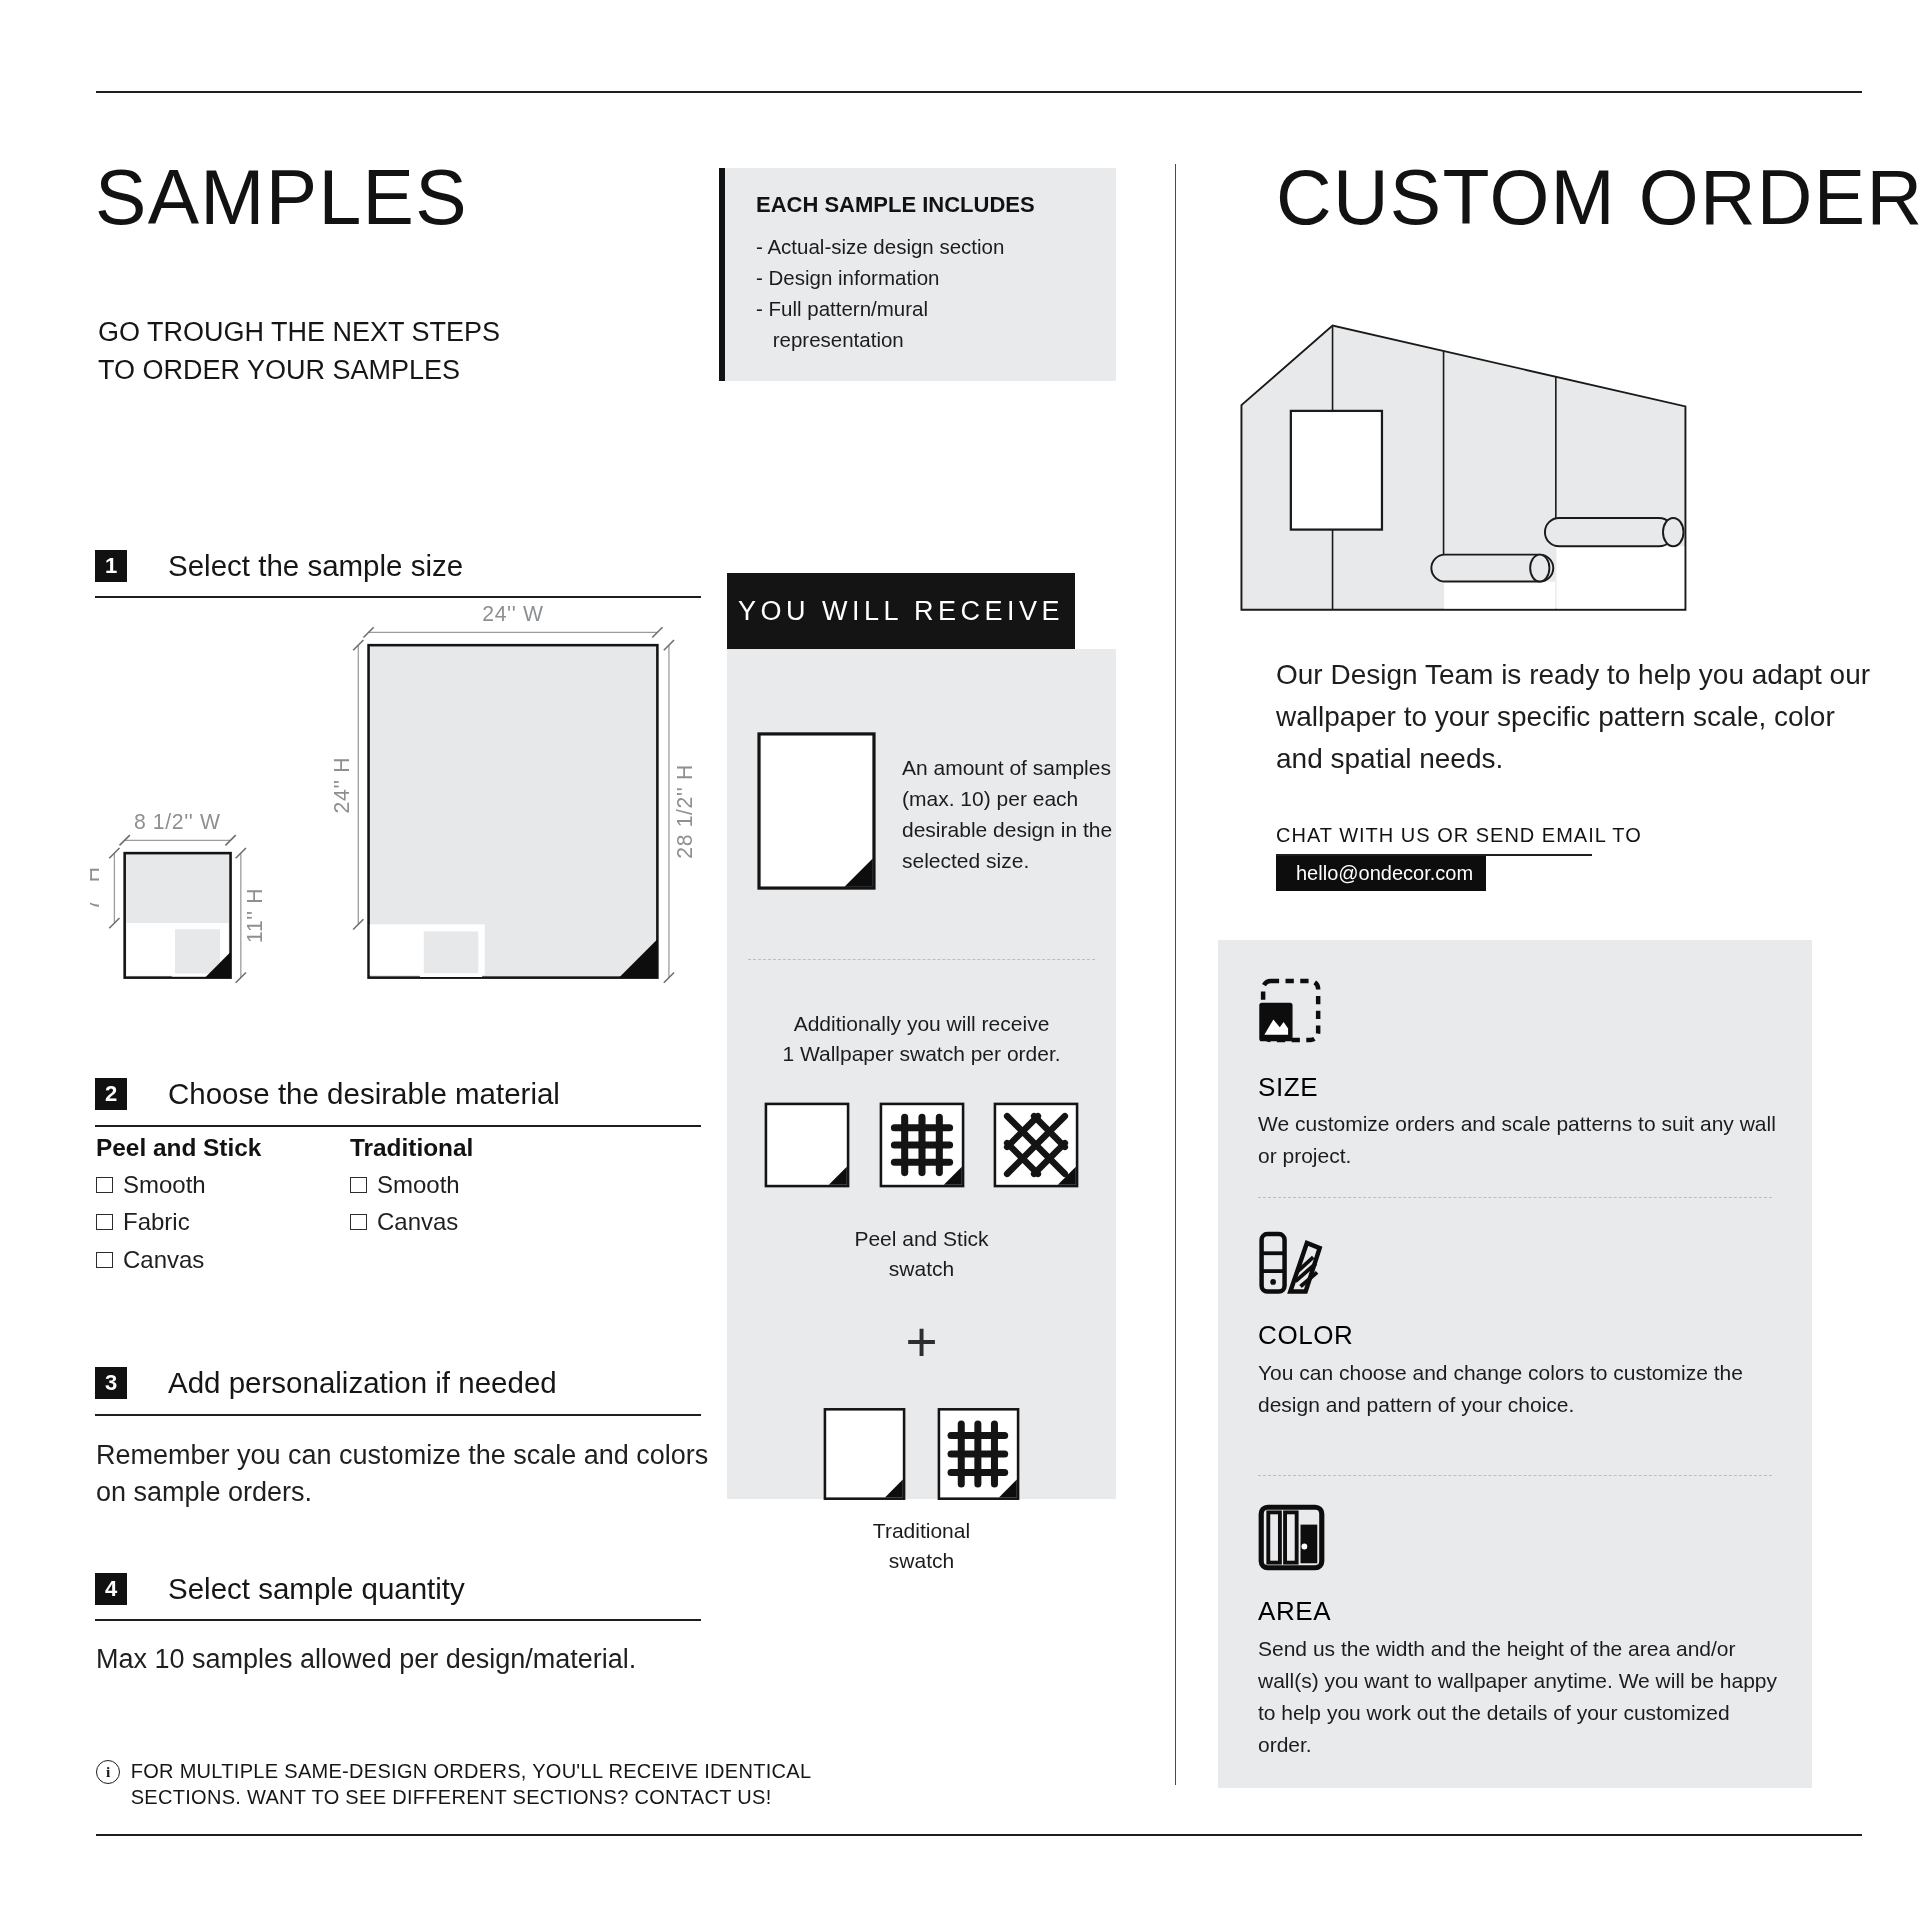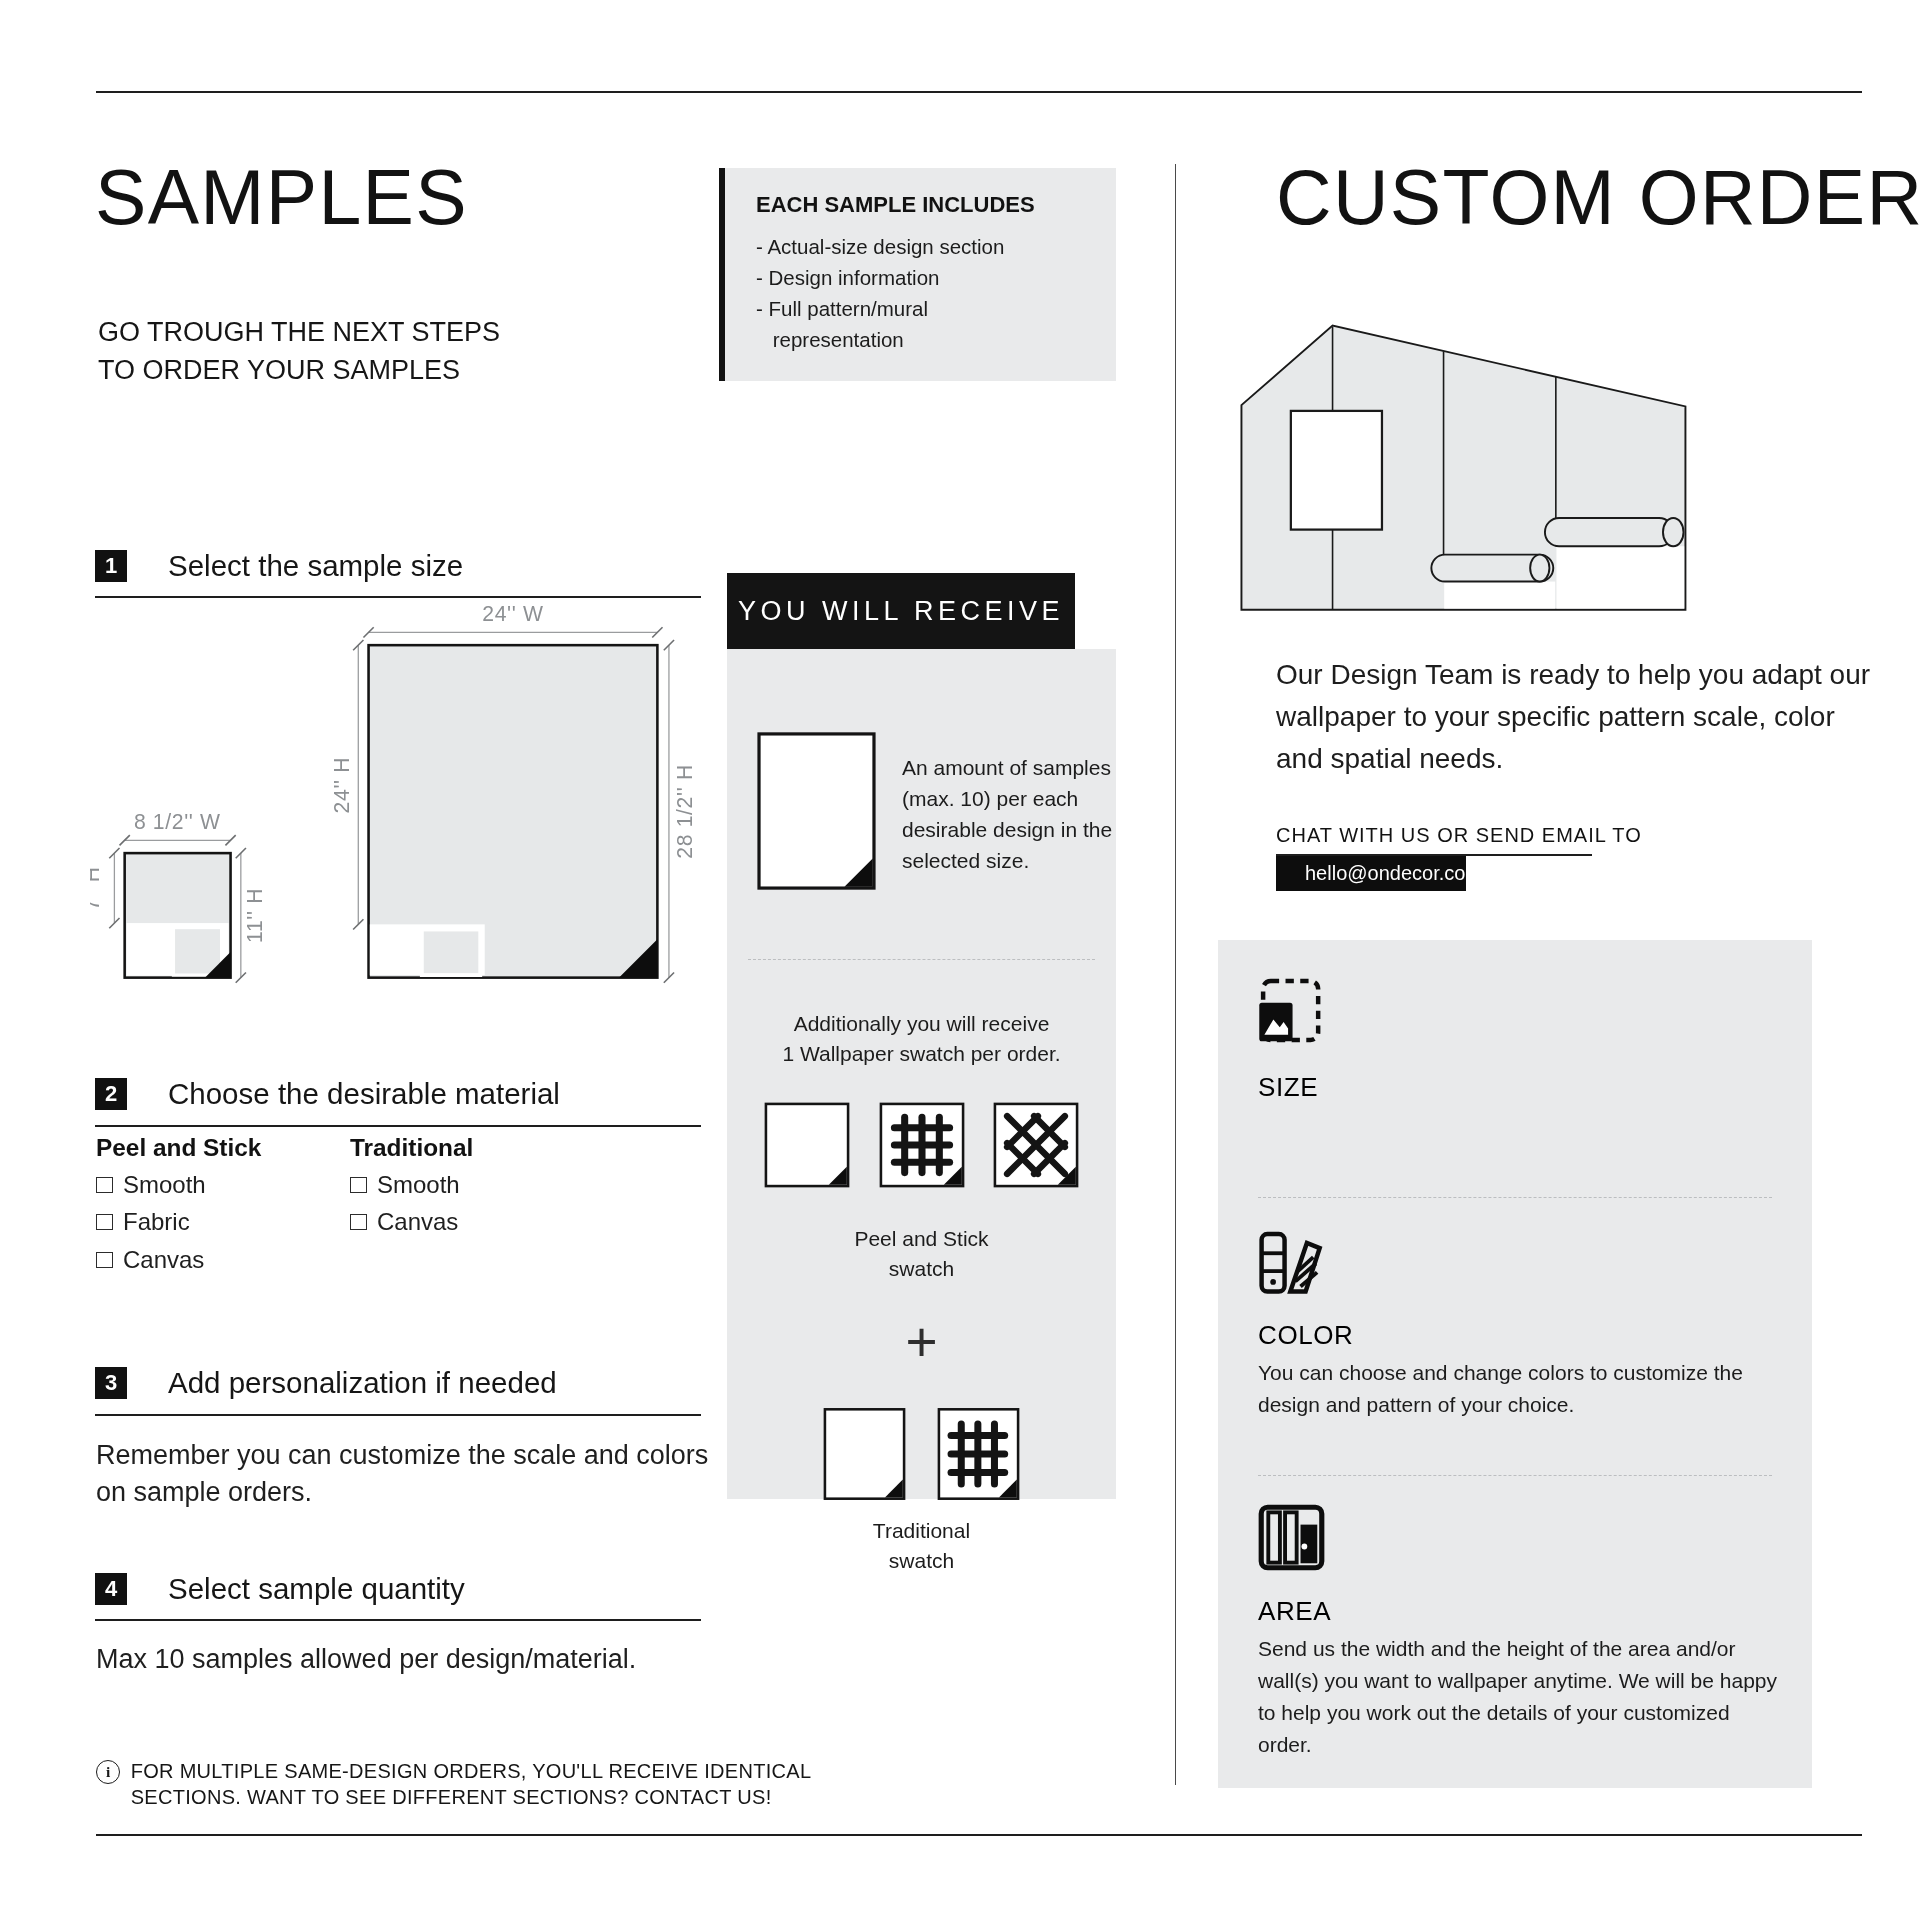--- a/index.html
+++ b/index.html
@@ -37,21 +37,21 @@
     font-size:27px;letter-spacing:4.5px;white-space:nowrap}
   .gray-col{background:#e9eaeb}
   .amount-text{font-size:21px;line-height:31px;color:#1c1c1c;width:215px}
   .dashed{border-top:1.3px dashed #bcbec0}
   .center-text{font-size:21px;line-height:30px;color:#1c1c1c;text-align:center;width:100%}
   .plus{font-size:55px;font-weight:300;color:#2e2e2e;text-align:center;width:100%;line-height:55px}
 
   
   .intro{font-size:28px;line-height:42px;color:#1d1d1d;width:597px}
   .chat-label{font-size:20px;letter-spacing:1px;color:#121212;white-space:nowrap}
-  .email-box{background:#0d0d0d;color:#fff;font-size:20px;display:flex;align-items:center;padding:0 29px;height:35px;width:190px}
+  .email-box{background:#0d0d0d;color:#fff;font-size:20px;display:flex;align-items:center;padding:0 20px;height:35px;width:210px}
   .feature-panel{background:#e9eaeb}
   .feat-title{font-size:26px;letter-spacing:0.6px;color:#000000}
   .feat-body{font-size:21px;line-height:32px;color:#1c1c1c;width:520px}
 
   svg text{font-family:"Liberation Sans",sans-serif}
   .dimtxt{fill:#8d9093;font-size:33px;letter-spacing:1px}
 </style>
 </head>
 <body>
 
@@ -274,20 +274,21 @@
 <div class="abs email-box" style="left:1276px;top:856px">hello@ondecor.com</div>
 
 <div class="abs feature-panel" style="left:1218px;top:940px;width:594px;height:848px">
 
   <svg class="abs" style="left:40px;top:37px" width="64" height="67" viewBox="0 0 100 104">
     <rect x="8" y="6" width="86" height="92" rx="12" fill="none" stroke="#0d0d0d" stroke-width="7" stroke-dasharray="13 10"></rect>
     <rect x="2" y="40" width="52" height="60" rx="4" fill="#0d0d0d"></rect>
     <path d="M10,90 L24,66 L34,78 L40,70 L47,80 L47,90 Z" fill="#ffffff"></path>
   </svg>
   <div class="abs feat-title" style="left:40px;top:132px">SIZE</div>
+  <div class="abs feat-body" style="left:40px;top:168px">We customize orders and scale patterns to suit any wall or project.</div>
   <div class="abs dashed" style="left:40px;top:257px;width:514px"></div>
 
   <svg class="abs" style="left:40px;top:289px" width="71" height="67" viewBox="0 0 110 105">
     <rect x="5" y="8" width="36" height="90" rx="9" fill="none" stroke="#0d0d0d" stroke-width="7"></rect>
     <line x1="5" y1="38" x2="41" y2="38" stroke="#0d0d0d" stroke-width="6"></line>
     <line x1="5" y1="66" x2="41" y2="66" stroke="#0d0d0d" stroke-width="6"></line>
     <circle cx="23" cy="83" r="4.5" fill="#0d0d0d"></circle>
     <polygon points="50,98 76,22 96,30 74,98" fill="none" stroke="#0d0d0d" stroke-width="7"></polygon>
     <line x1="62" y1="66" x2="86" y2="44" stroke="#0d0d0d" stroke-width="6"></line>
     <line x1="58" y1="82" x2="90" y2="54" stroke="#0d0d0d" stroke-width="6"></line>

